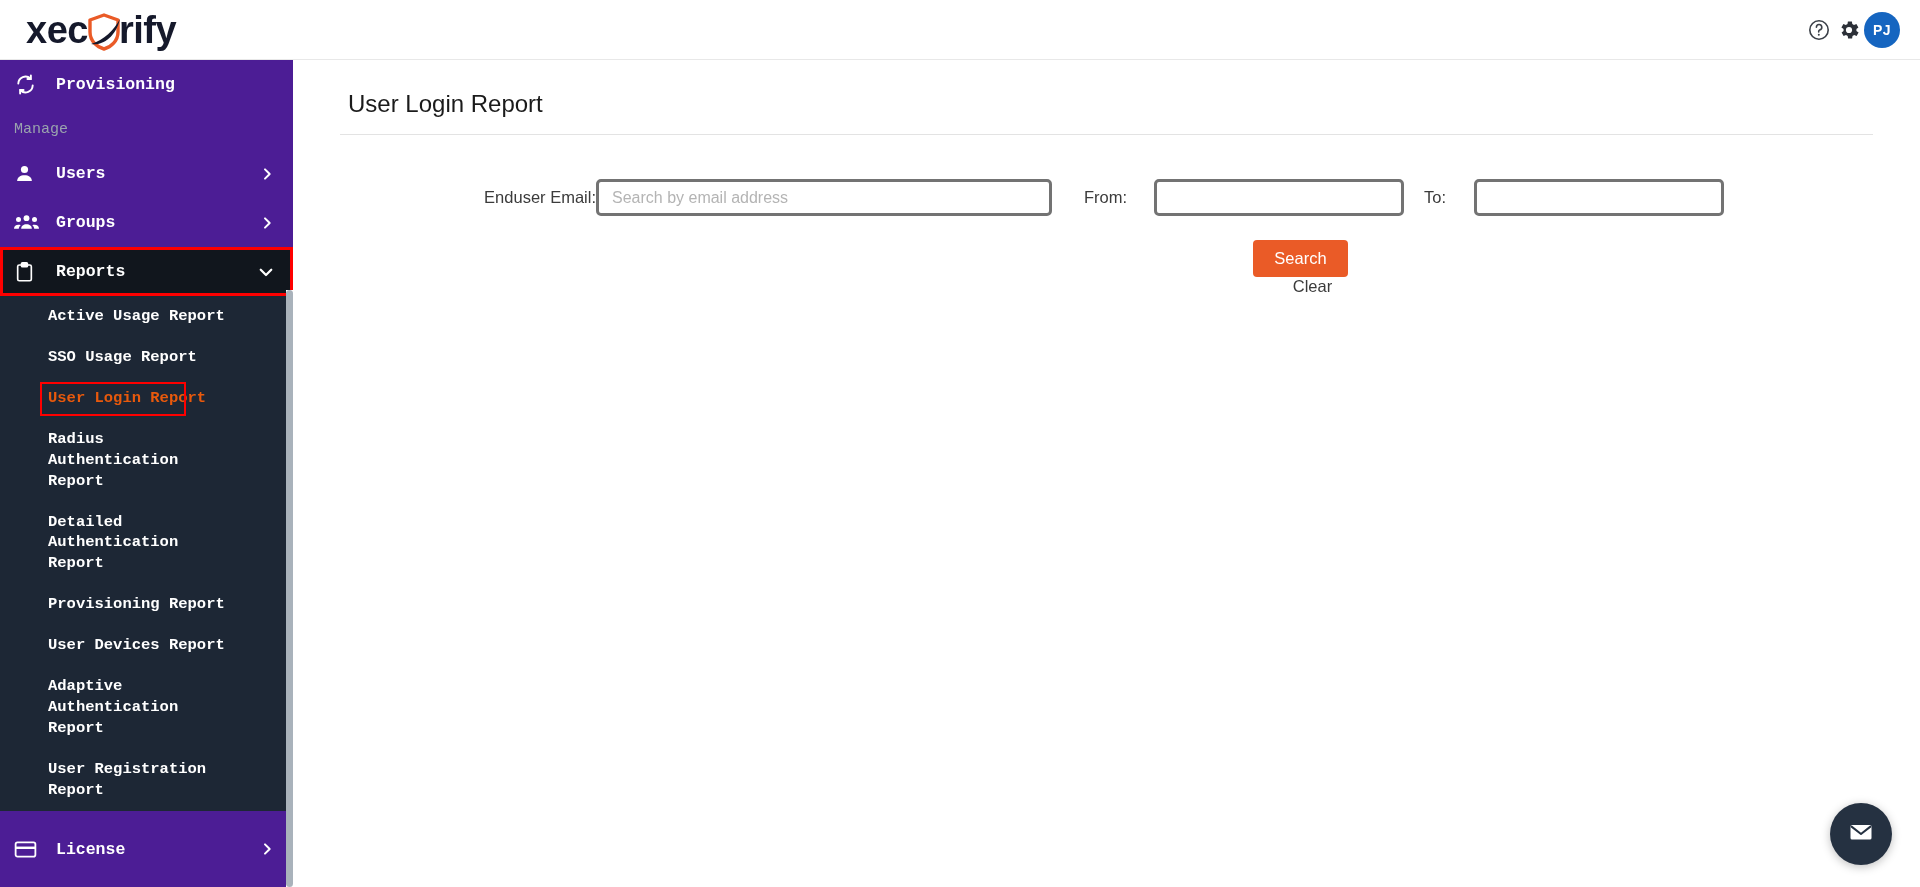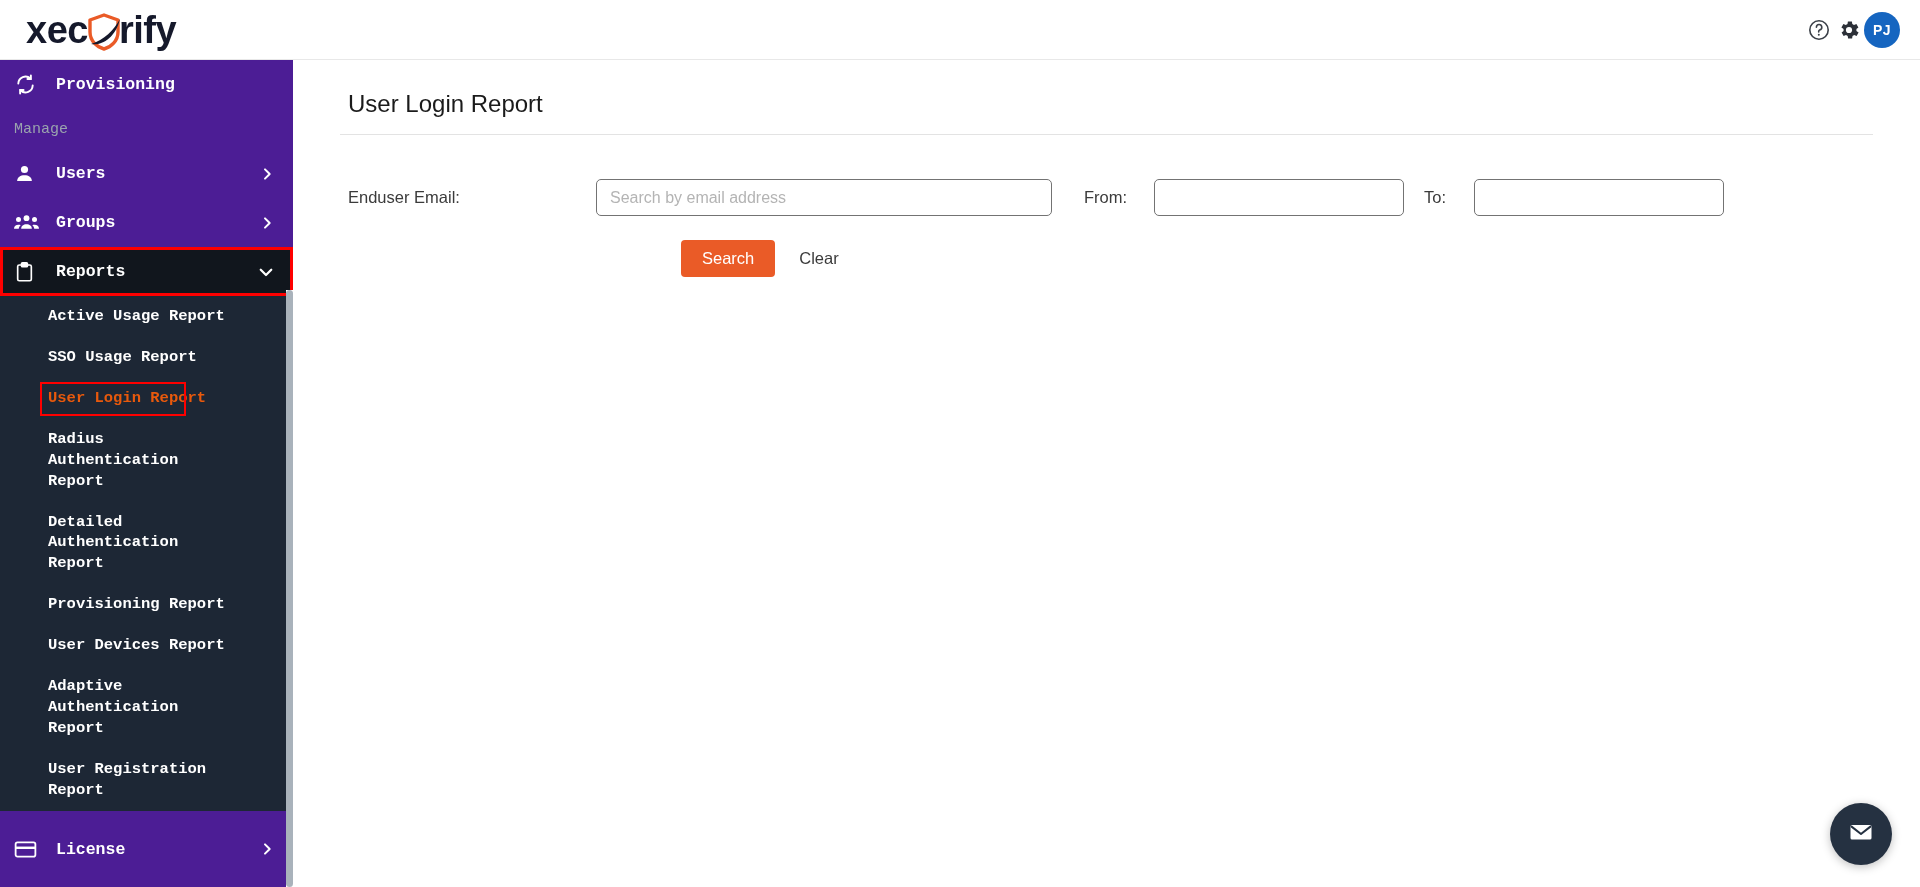--- a/index.html
+++ b/index.html
@@ -222,44 +222,46 @@
   .filter-row {
     display: flex;
     align-items: center;
     padding: 44px 0 0 55px;
   }
   .f-label {
     font-size: 16.5px;
     color: #3b3b3b;
     font-weight: 400;
     white-space: nowrap;
+    text-align: right;
   }
   .f-label.enduser { width: 248px; }
   .f-label.from { margin-left: 32px; margin-right: 27px; }
   .f-label.to   { margin-left: 20px; margin-right: 28px; }
 
   .f-input {
     height: 37px;
-    border: 1px solid #737373;
+    border: 3px solid #737373;
     border-radius: 5px;
     background: #ffffff;
     font-size: 16px;
     font-family: "Liberation Sans", sans-serif;
     color: #3b3b3b;
     padding: 0 13px;
     outline: none;
   }
   .f-input::placeholder { color: #b4b4b4; }
   .f-input.email { width: 456px; }
   .f-input.date  { width: 250px; }
 
   .btn-row {
     display: flex;
     align-items: center;
     padding: 24px 0 0 388px;
+    flex-direction: column;
   }
   .btn-search {
     background: #ea5b27;
     color: #ffffff;
     border: none;
     border-radius: 4px;
     font-size: 16.5px;
     font-family: "Liberation Sans", sans-serif;
     padding: 9px 21px;
     cursor: pointer;

